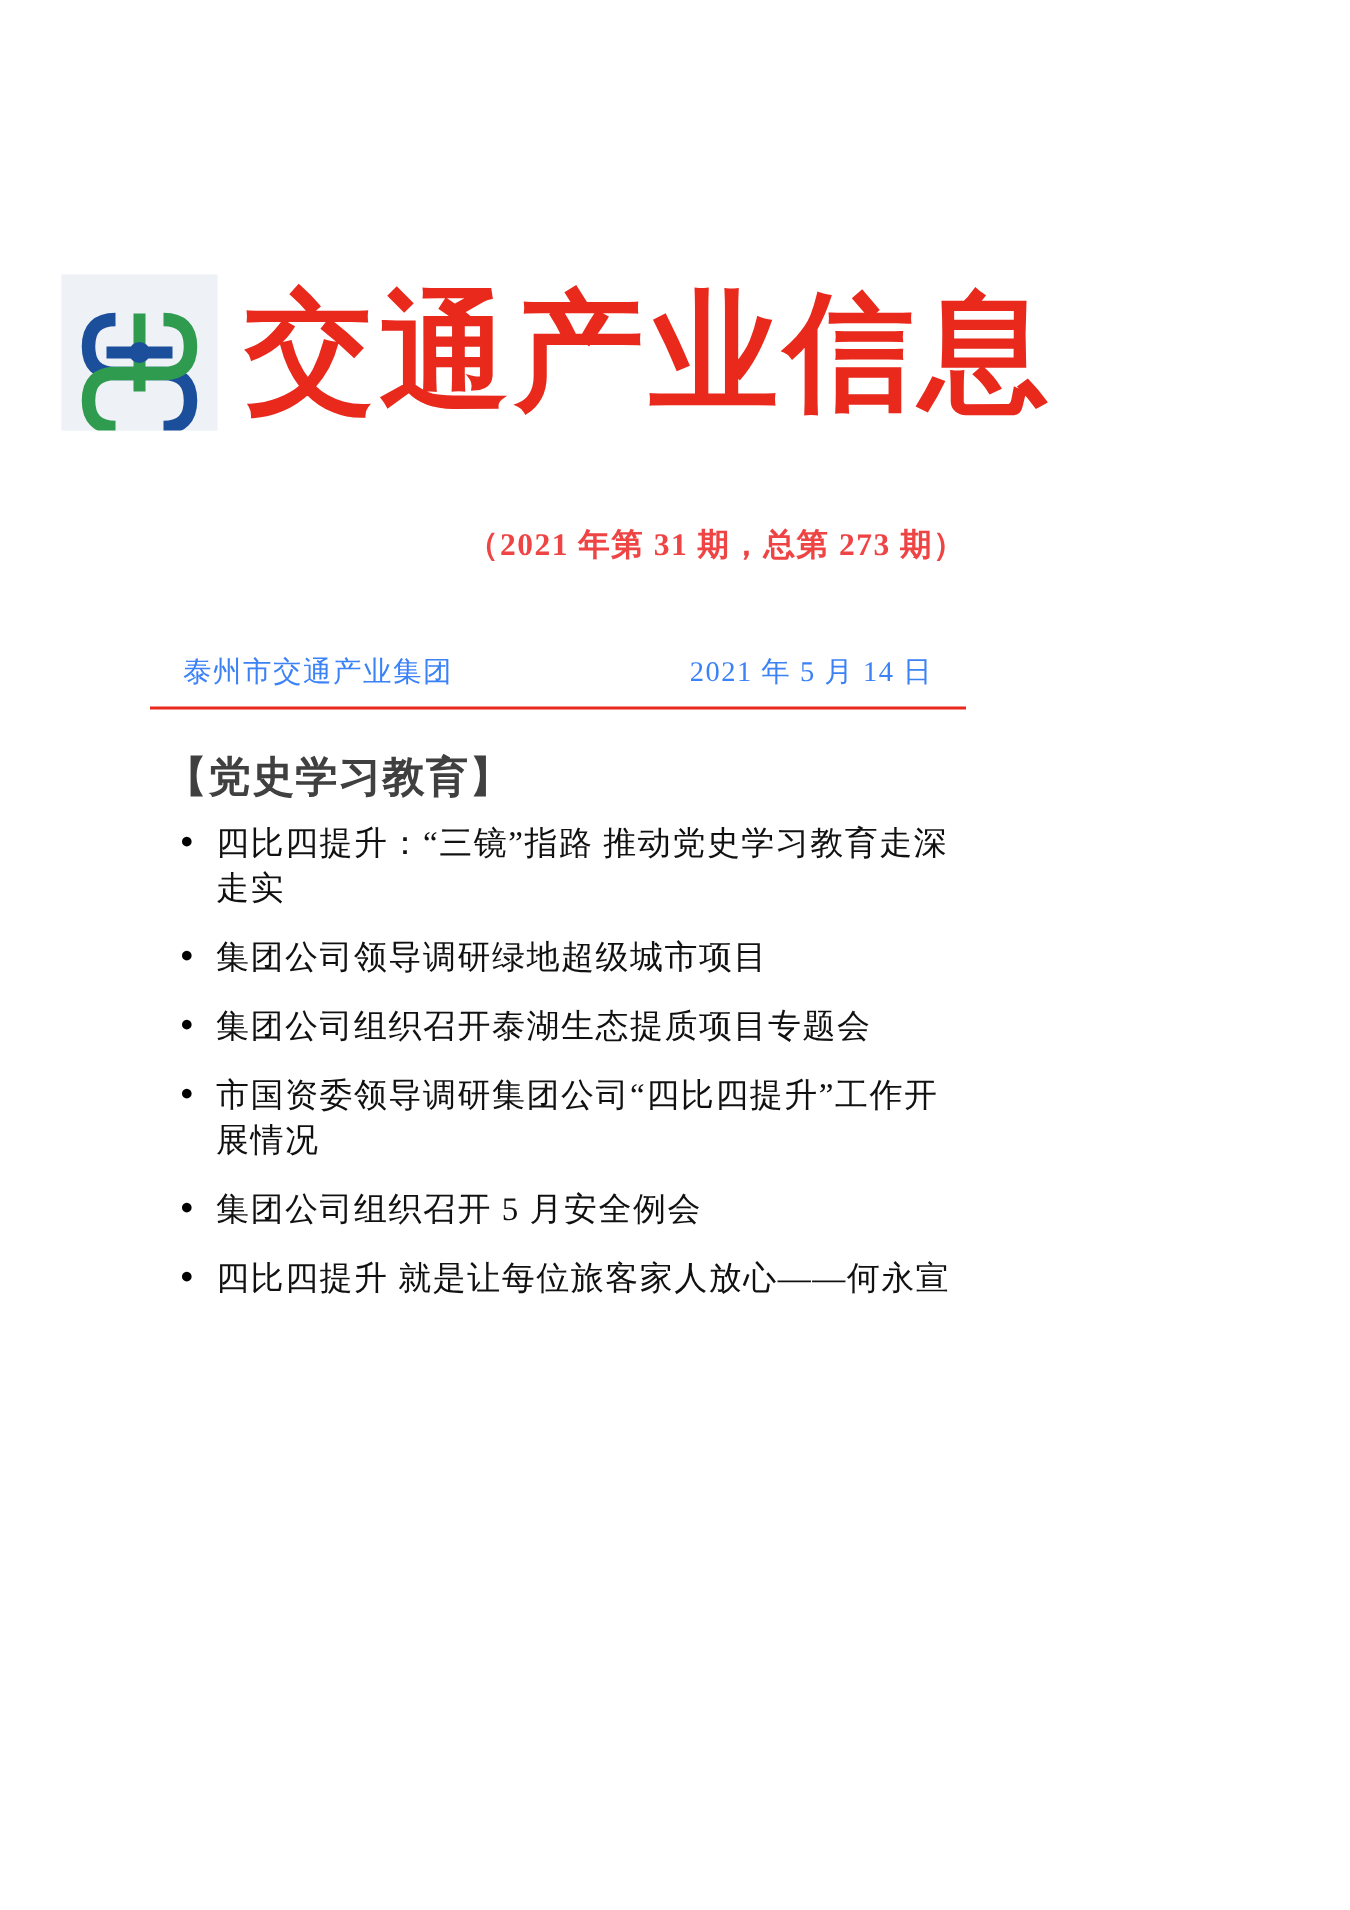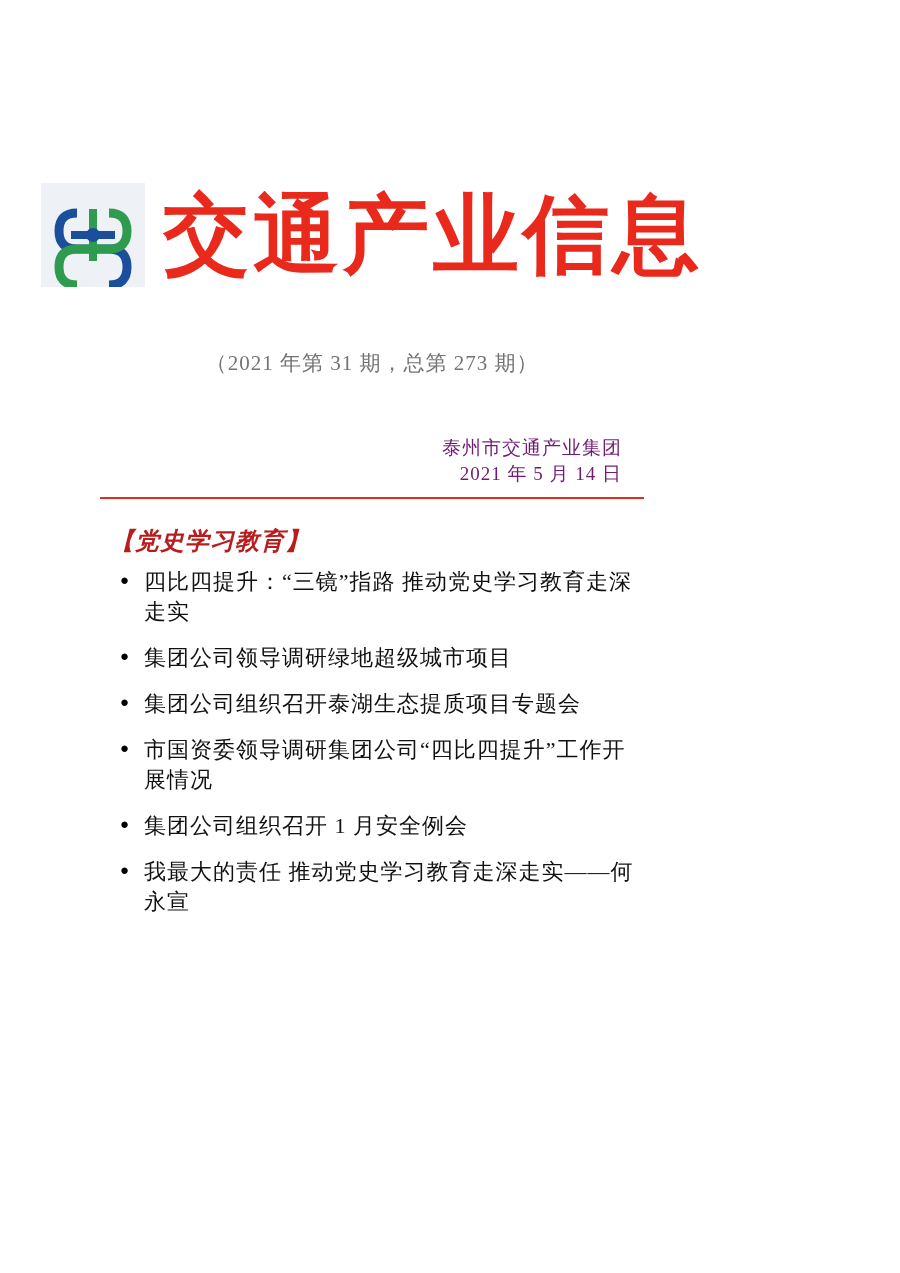--- a/index.html
+++ b/index.html
@@ -46,58 +46,57 @@
     font-size: 86px;
     line-height: 1;
     font-weight: bold;
     color: #e8291c;
     letter-spacing: 4px;
     white-space: nowrap;
   }
 
   
   .issue-line {
-    text-align: center;
+    text-align: right;
     font-size: 21px;
     margin-top: 62px;
     letter-spacing: 1px;
-    color: #737373;
+    color: #ef4444;
+    font-weight: bold;
   }
 
   
   .meta-row {
     margin-top: 58px;
     display: flex;
     justify-content: space-between;
     align-items: flex-end;
     font-size: 19px;
-    color: #701a75;
+    color: #3b82f6;
     padding: 0 22px 10px 22px;
     letter-spacing: 1px;
-    flex-direction: column;
   }
   .meta-rule {
     height: 2px;
     background: #e8291c;
     width: 100%;
     margin-top: 0;
   }
 
   
   .content {
     margin-top: 26px;
     padding: 0 10px;
   }
   .section-heading {
-    font-size: 24px;
+    font-size: 28px;
     font-weight: bold;
-    color: #b91c1c;
+    color: #404040;
     margin: 12px 0 10px 0;
     letter-spacing: 1px;
-    font-style: italic;
   }
   .item {
     display: flex;
     align-items: baseline;
     font-size: 22px;
     margin: 0 0 16px 0;
     padding-left: 10px;
     letter-spacing: 1px;
     color: #111111;
   }
@@ -157,22 +156,22 @@
     <div class="item">
       <span class="bullet">●</span>
       <span class="item-text">集团公司组织召开泰湖生态提质项目专题会</span>
     </div>
     <div class="item">
       <span class="bullet">●</span>
       <span class="item-text">市国资委领导调研集团公司“四比四提升”工作开展情况</span>
     </div>
     <div class="item">
       <span class="bullet">●</span>
-      <span class="item-text">集团公司组织召开 1 月安全例会</span>
+      <span class="item-text">集团公司组织召开 5 月安全例会</span>
     </div>
 
     <div class="item">
       <span class="bullet">●</span>
-      <span class="item-text">我最大的责任 推动党史学习教育走深走实——何永宣</span>
+      <span class="item-text">四比四提升 就是让每位旅客家人放心——何永宣</span>
     </div>
 
   </div>
 </div>
 
 </body></html>

